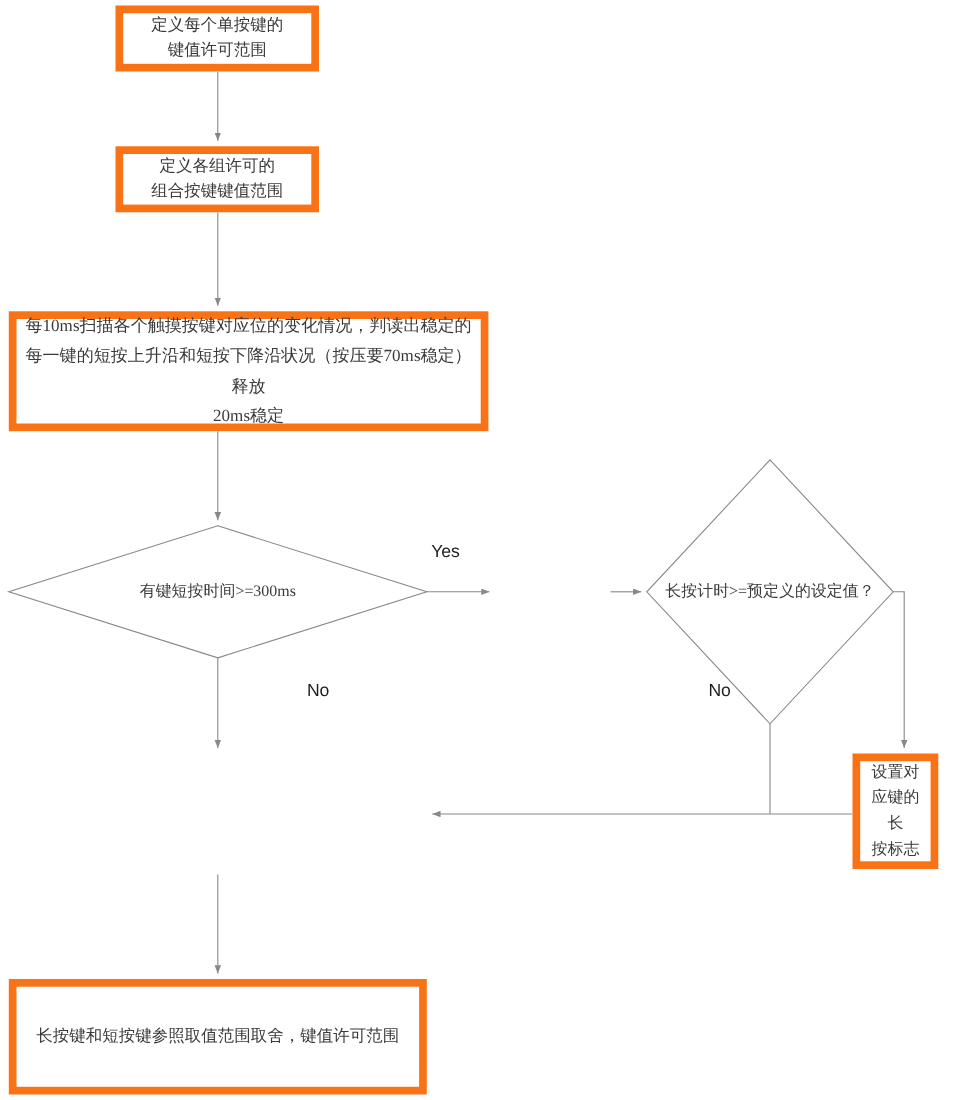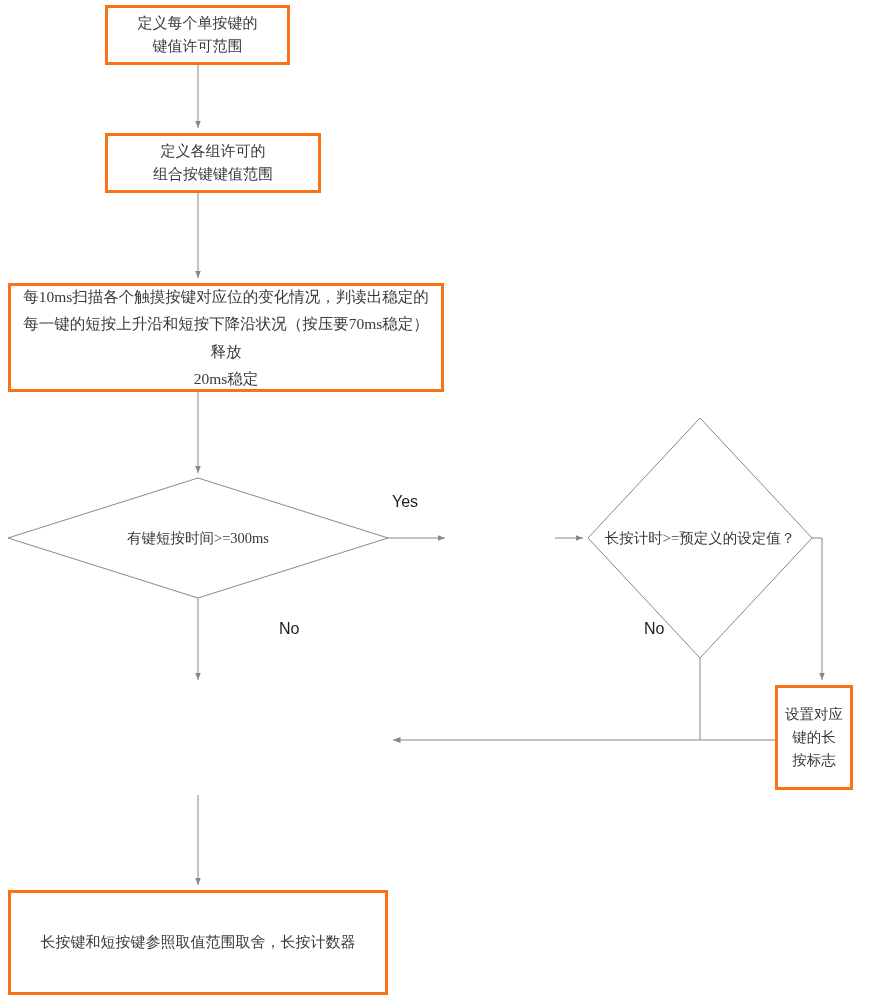--- a/index.html
+++ b/index.html
@@ -26,21 +26,21 @@
   }
   .node {
     position: absolute;
     box-sizing: border-box;
     display: flex;
     align-items: center;
     justify-content: center;
     text-align: center;
   }
   .proc-box {
-    border: 3px solid #f97316;
+    border: 7px solid #f97316;
     background: #ffffff;
   }
   .node-text {
     color: #3a3a3a;
     font-size: 15px;
     line-height: 1.55;
     white-space: pre-line;
     padding: 0 6px;
   }
   .box-wide .node-text {
@@ -105,21 +105,21 @@
     <path d="M775,740 L393,740" fill="none" stroke="#888888" stroke-width="1" marker-end="url(#arrow)"></path>
 
     <path d="M198,795 L198,885" fill="none" stroke="#888888" stroke-width="1" marker-end="url(#arrow)"></path>
   </svg>
 
   <div class="node proc-box" style="left:105px; top:5px; width:185px; height:60px;">
     <span class="node-text">定义每个单按键的
 键值许可范围</span>
   </div>
 
-  <div class="node proc-box" style="left:105px; top:133px; width:216px; height:60px;">
+  <div class="node proc-box" style="left:105px; top:133px; width:185px; height:60px;">
     <span class="node-text">定义各组许可的
 组合按键键值范围</span>
   </div>
 
   <div class="node proc-box box-wide" style="left:8px; top:283px; width:436px; height:109px;">
     <span class="node-text">每10ms扫描各个触摸按键对应位的变化情况，判读出稳定的
 每一键的短按上升沿和短按下降沿状况（按压要70ms稳定）释放
 20ms稳定</span>
   </div>
 
@@ -132,21 +132,21 @@
     <span>长按计时&gt;=预定义的设定值？</span>
   </div>
 
   <div class="node proc-box box-narrow" style="left:775px; top:685px; width:78px; height:105px;">
     <span class="node-text">设置对应键的长
 按标志</span>
   </div>
 
 
   <div class="node proc-box" style="left:8px; top:890px; width:380px; height:105px;">
-    <span class="node-text">长按键和短按键参照取值范围取舍，长按计数器</span>
+    <span class="node-text">长按键和短按键参照取值范围取舍，键值许可范围</span>
   </div>
 
   <div class="edge-label" style="left:392px; top:493px;">Yes</div>
 
   <div class="edge-label" style="left:279px; top:620px;">No</div>
 
   <div class="edge-label" style="left:644px; top:620px;">No</div>
 
 </div>
 

